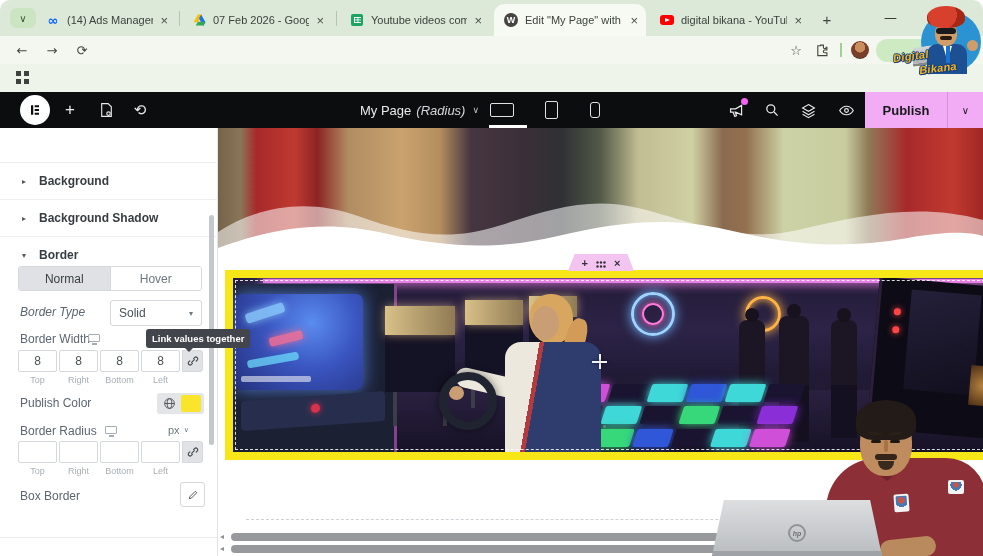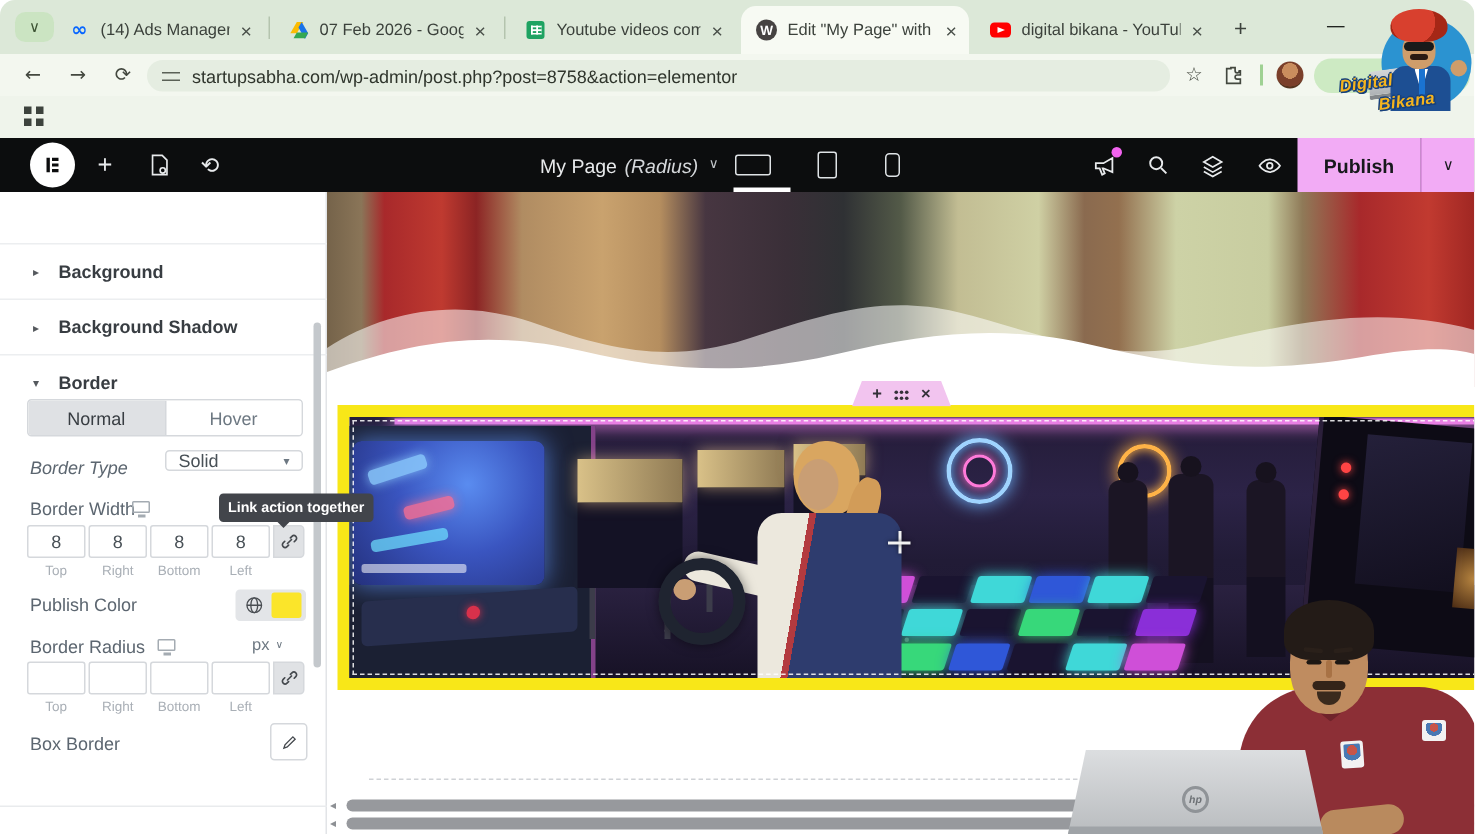--- a/index.html
+++ b/index.html
@@ -85,21 +85,21 @@
   .secrow { position:absolute; left:0; width:218px; height:37px; display:flex; align-items:center;
     gap:9px; padding-left:22px; border-top:1px solid #eceef0; }
   .secrow .slbl { font-size:12px; font-weight:bold; color:#383d42; }
   .secrow .scaret { font-size:8px; color:#55595e; width:8px; }
   .seg { position:absolute; left:18px; top:138px; width:184px; height:25px; border:1px solid #d5d8dc;
     border-radius:3px; display:flex; overflow:hidden; font-size:12px; }
   .seg .sn { flex:1; display:flex; align-items:center; justify-content:center; }
   .seg .sn.on { background:#dfe1e4; color:#383d42; }
   .seg .sn.off { background:#fff; color:#6d7882; border-left:1px solid #d5d8dc; }
   .ctllbl { position:absolute; font-size:12px; color:#5c6670; }
-  .eselect { position:absolute; left:110px; top:172px; width:92px; height:14px; border:1px solid #d5d8dc;
+  .eselect { position:absolute; left:110px; top:172px; width:92px; height:26px; border:1px solid #d5d8dc;
     border-radius:3px; background:#fff; font-size:12px; color:#495157; display:flex; align-items:center;
     padding:0 8px; justify-content:space-between; }
   .eselect .chev { font-size:8px; color:#6d7882; }
   .minimonitor { position:absolute; width:12px; height:8px; border:1.2px solid #a4abb2; border-radius:1px; }
   .minimonitor::after { content:""; position:absolute; left:2.5px; bottom:-3.5px; width:5px; height:1.5px; background:#a4abb2; }
   .dimin { position:absolute; top:222px; width:39px; height:22px; border:1px solid #d5d8dc; border-radius:2px;
     background:#fff; text-align:center; font-size:12px; color:#495157; font-family:"Liberation Sans",sans-serif; }
   .dimin2 { top:313px; }
   .linkbtn { position:absolute; left:182px; width:21px; height:22px; background:#e0e2e5;
     border:1px solid #d5d8dc; border-radius:0 3px 3px 0; display:flex; align-items:center; justify-content:center; }
@@ -288,24 +288,20 @@
 
     <div class="newtab">+</div>
     <div class="wbtn uicon" style="left:884px;top:10px;">—</div>
     <div class="wbtn" style="left:955px;top:9px;font-size:15px;">×</div>
   </div>
 
   <div class="toolbar">
     <div class="navbtn uicon" style="left:12px;">←</div>
     <div class="navbtn uicon" style="left:42px;">→</div>
     <div class="navbtn uicon" style="left:72px;">⟳</div>
-    <div class="urlpill">
-      <span class="siteset"></span>
-      <span class="urltext">startupsabha.com/wp-admin/post.php?post=8758&amp;action=elementor</span>
-    </div>
     <div class="navbtn uicon" style="left:786px;">☆</div>
     <div class="navbtn" style="left:812px;">
       <svg width="14" height="14" viewBox="0 0 20 20" fill="none" stroke="#43483f" stroke-width="1.6">
           <path d="M8 3h4v3a2 2 0 104 0h1v4h-3a2 2 0 100 4h3v4H4V4h4z"></path>
         </svg>
     </div>
     <div class="toolsep"></div>
     <div class="avatar"></div>
     <div class="profilepill"></div>
     <div class="navbtn" style="left:954px;top:5px;color:#3c423c;">⋮</div>
@@ -454,21 +450,21 @@
     <div class="pencilbtn">
       <svg width="12" height="12" viewBox="0 0 16 16" fill="none" stroke="#45494e" stroke-width="1.2">
           <path d="M3 13l1-3 7-7 2 2-7 7-3 1z"></path>
         </svg>
     </div>
 
     <div class="sscroll"></div>
     <div class="sbottomline"></div>
   </div>
 
-  <div class="tooltip">Link action together</div>
+  <div class="tooltip">Link values together</div>
 
   <div class="canvas">
 
     <div class="hero">
       <svg width="765" height="72" viewBox="0 0 765 72" preserveAspectRatio="none">
         <path fill="#ffffff" opacity="0.55" d="M0 46 C40 20 90 12 140 30 C190 48 230 56 280 40 C330 24 370 10 420 22 C470 34 520 58 580 44 C640 30 700 16 765 34 L765 72 L0 72 Z"></path>
         <path fill="#ffffff" d="M0 62 C60 40 110 34 170 48 C230 62 280 64 340 50 C400 36 450 30 510 44 C570 58 620 64 690 52 C730 45 750 46 765 50 L765 72 L0 72 Z"></path>
       </svg>
     </div>
 

